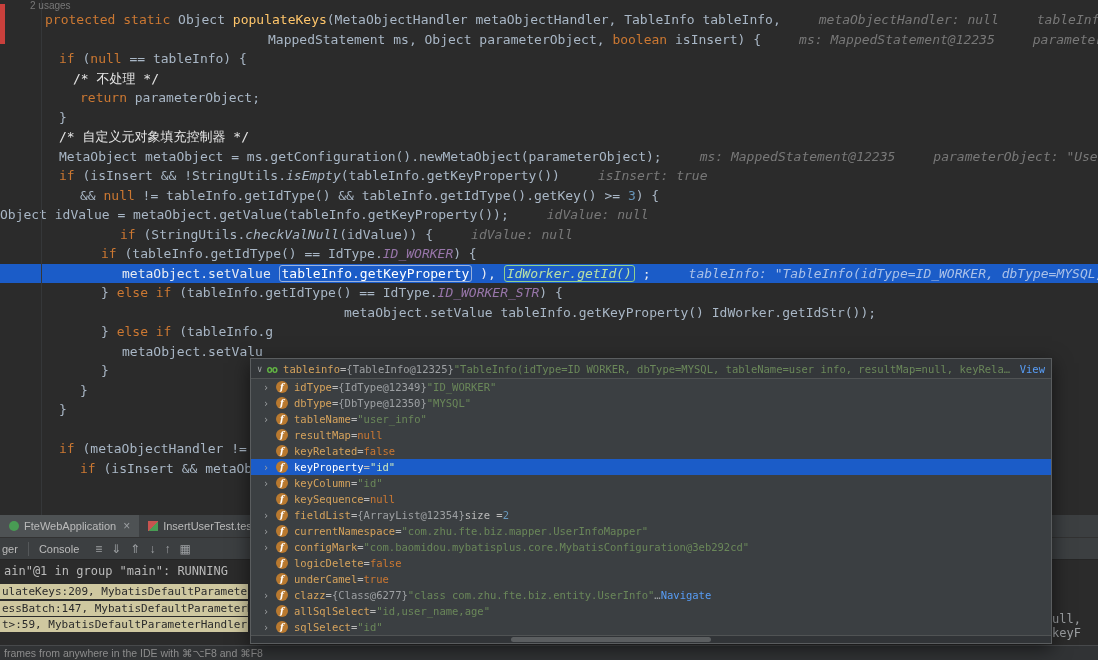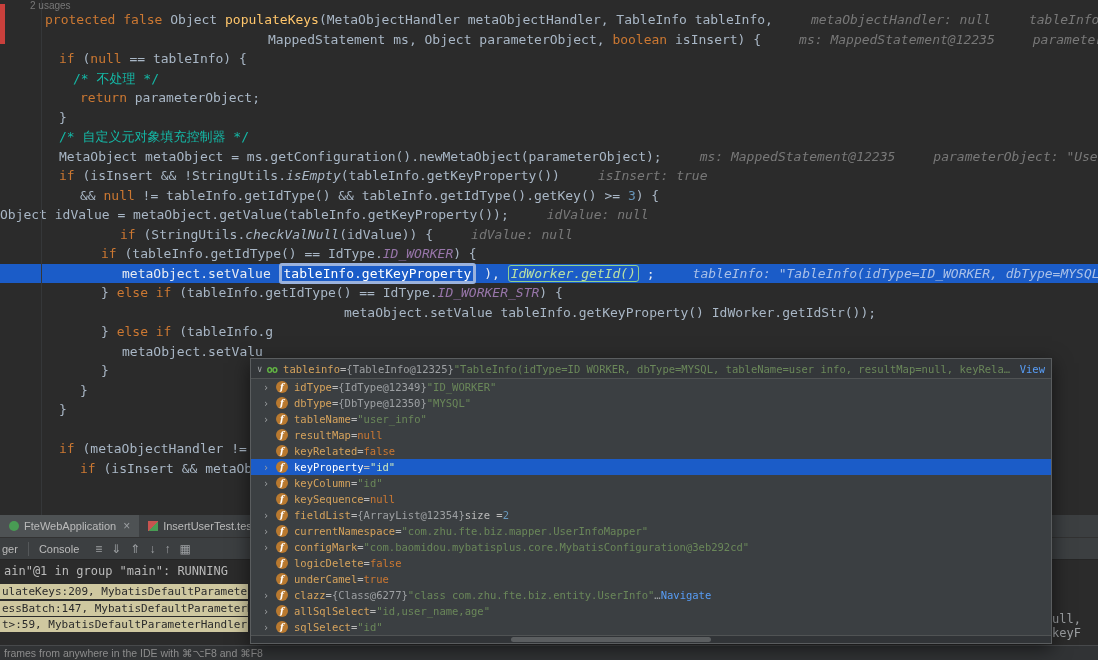--- a/index.html
+++ b/index.html
@@ -9,25 +9,25 @@
   #editor{position:absolute;left:0;top:0;width:1098px;height:515px;overflow:hidden;}
   #gutter-line{position:absolute;left:41px;top:0;width:1px;height:515px;background:#353739;}
   #breakpoint-strip{position:absolute;left:0;top:4px;width:5px;height:40px;background:#c9403c;}
   #usages{position:absolute;left:30px;top:0;font:10px "Liberation Sans",sans-serif;color:#787878;}
   #code-area{padding-top:10px;}
   .code-line{height:19.5px;line-height:19.5px;white-space:nowrap;font-size:13px;color:#a9b7c6;}
   .code-line.hl{background:#1b5cc8;}
   .sg-k{color:#cc7832;}
   .sg-p{color:#a9b7c6;}
   .sg-m{color:#ffc66b;}
-  .sg-c{color:#14b8a6;}
+  .sg-c{color:#e5e5e5;}
   .sg-n{color:#6897bb;}
   .sg-cs{color:#9876aa;font-style:italic;}
   .sg-it{color:#a9b7c6;font-style:italic;}
-  .sg-bx{border:3px solid #a3a3a3;border-radius:3px;padding:0 2px;color:#a9b7c6;}
+  .sg-bx{border:1px solid #a3a3a3;border-radius:3px;padding:0 2px;color:#a9b7c6;}
   .sg-ev{border:1px solid #4e6e4e;border-radius:3px;padding:0 2px;color:#77a767;font-style:italic;}
   .hint{color:#787878;font-style:italic;margin-left:38px;}
   .code-line.hl .sg-p{color:#e8ecf2;}
   .code-line.hl .sg-bx{border-color:#9ab2dd;color:#ffffff;}
   .code-line.hl .sg-ev{border-color:#8fd08f;color:#b9e0a5;}
   .code-line.hl .hint{color:#a9c0e8;}
   
   #popup{position:absolute;left:250px;top:358px;width:800px;background:#3b3f42;
          border:1px solid #5a5d5f;box-shadow:0 5px 18px rgba(0,0,0,.55);z-index:10;
          font-size:10.5px;}
@@ -81,21 +81,21 @@
 </head>
 <body>
 
 <div id="screen">
 
   <div id="editor">
     <div id="gutter-line"></div>
     <div id="breakpoint-strip"></div>
     <div id="usages">2 usages</div>
     <div id="code-area">
-        <div class="code-line" style="padding-left: 45px;"><span class="sg-k">protected false </span><span class="sg-p">Object </span><span class="sg-m">populateKeys</span><span class="sg-p">(MetaObjectHandler metaObjectHandler, TableInfo tableInfo,</span><span class="hint">metaObjectHandler: null</span><span class="hint">tableInfo: "TableInfo(idType=ID_WORKER, d</span></div>
+        <div class="code-line" style="padding-left: 45px;"><span class="sg-k">protected static </span><span class="sg-p">Object </span><span class="sg-m">populateKeys</span><span class="sg-p">(MetaObjectHandler metaObjectHandler, TableInfo tableInfo,</span><span class="hint">metaObjectHandler: null</span><span class="hint">tableInfo: "TableInfo(idType=ID_WORKER, d</span></div>
         <div class="code-line" style="padding-left: 268px;"><span class="sg-p">MappedStatement ms, Object parameterObject, </span><span class="sg-k">boolean</span><span class="sg-p"> isInsert) {</span><span class="hint">ms: MappedStatement@12235</span><span class="hint">parameterObject: "UserInfo(id=nu</span></div>
         <div class="code-line" style="padding-left: 59px;"><span class="sg-k">if </span><span class="sg-p">(</span><span class="sg-k">null</span><span class="sg-p"> == tableInfo) {</span></div>
         <div class="code-line" style="padding-left: 73px;"><span class="sg-c">/* 不处理 */</span></div>
         <div class="code-line" style="padding-left: 80px;"><span class="sg-k">return </span><span class="sg-p">parameterObject;</span></div>
         <div class="code-line" style="padding-left: 59px;"><span class="sg-p">}</span></div>
         <div class="code-line" style="padding-left: 59px;"><span class="sg-c">/* 自定义元对象填充控制器 */</span></div>
         <div class="code-line" style="padding-left: 59px;"><span class="sg-p">MetaObject metaObject = ms.getConfiguration().newMetaObject(parameterObject);</span><span class="hint">ms: MappedStatement@12235</span><span class="hint">parameterObject: "UserInfo(id=null, userName=用户名,</span></div>
         <div class="code-line" style="padding-left: 59px;"><span class="sg-k">if </span><span class="sg-p">(isInsert &amp;&amp; !StringUtils.</span><span class="sg-it">isEmpty</span><span class="sg-p">(tableInfo.getKeyProperty())</span><span class="hint">isInsert: true</span></div>
         <div class="code-line" style="padding-left: 80px;"><span class="sg-p">&amp;&amp; </span><span class="sg-k">null</span><span class="sg-p"> != tableInfo.getIdType() &amp;&amp; tableInfo.getIdType().getKey() &gt;= </span><span class="sg-n">3</span><span class="sg-p">) {</span></div>
         <div class="code-line" style=""><span class="sg-p">Object idValue = metaObject.getValue(tableInfo.getKeyProperty());</span><span class="hint">idValue: null</span></div>

